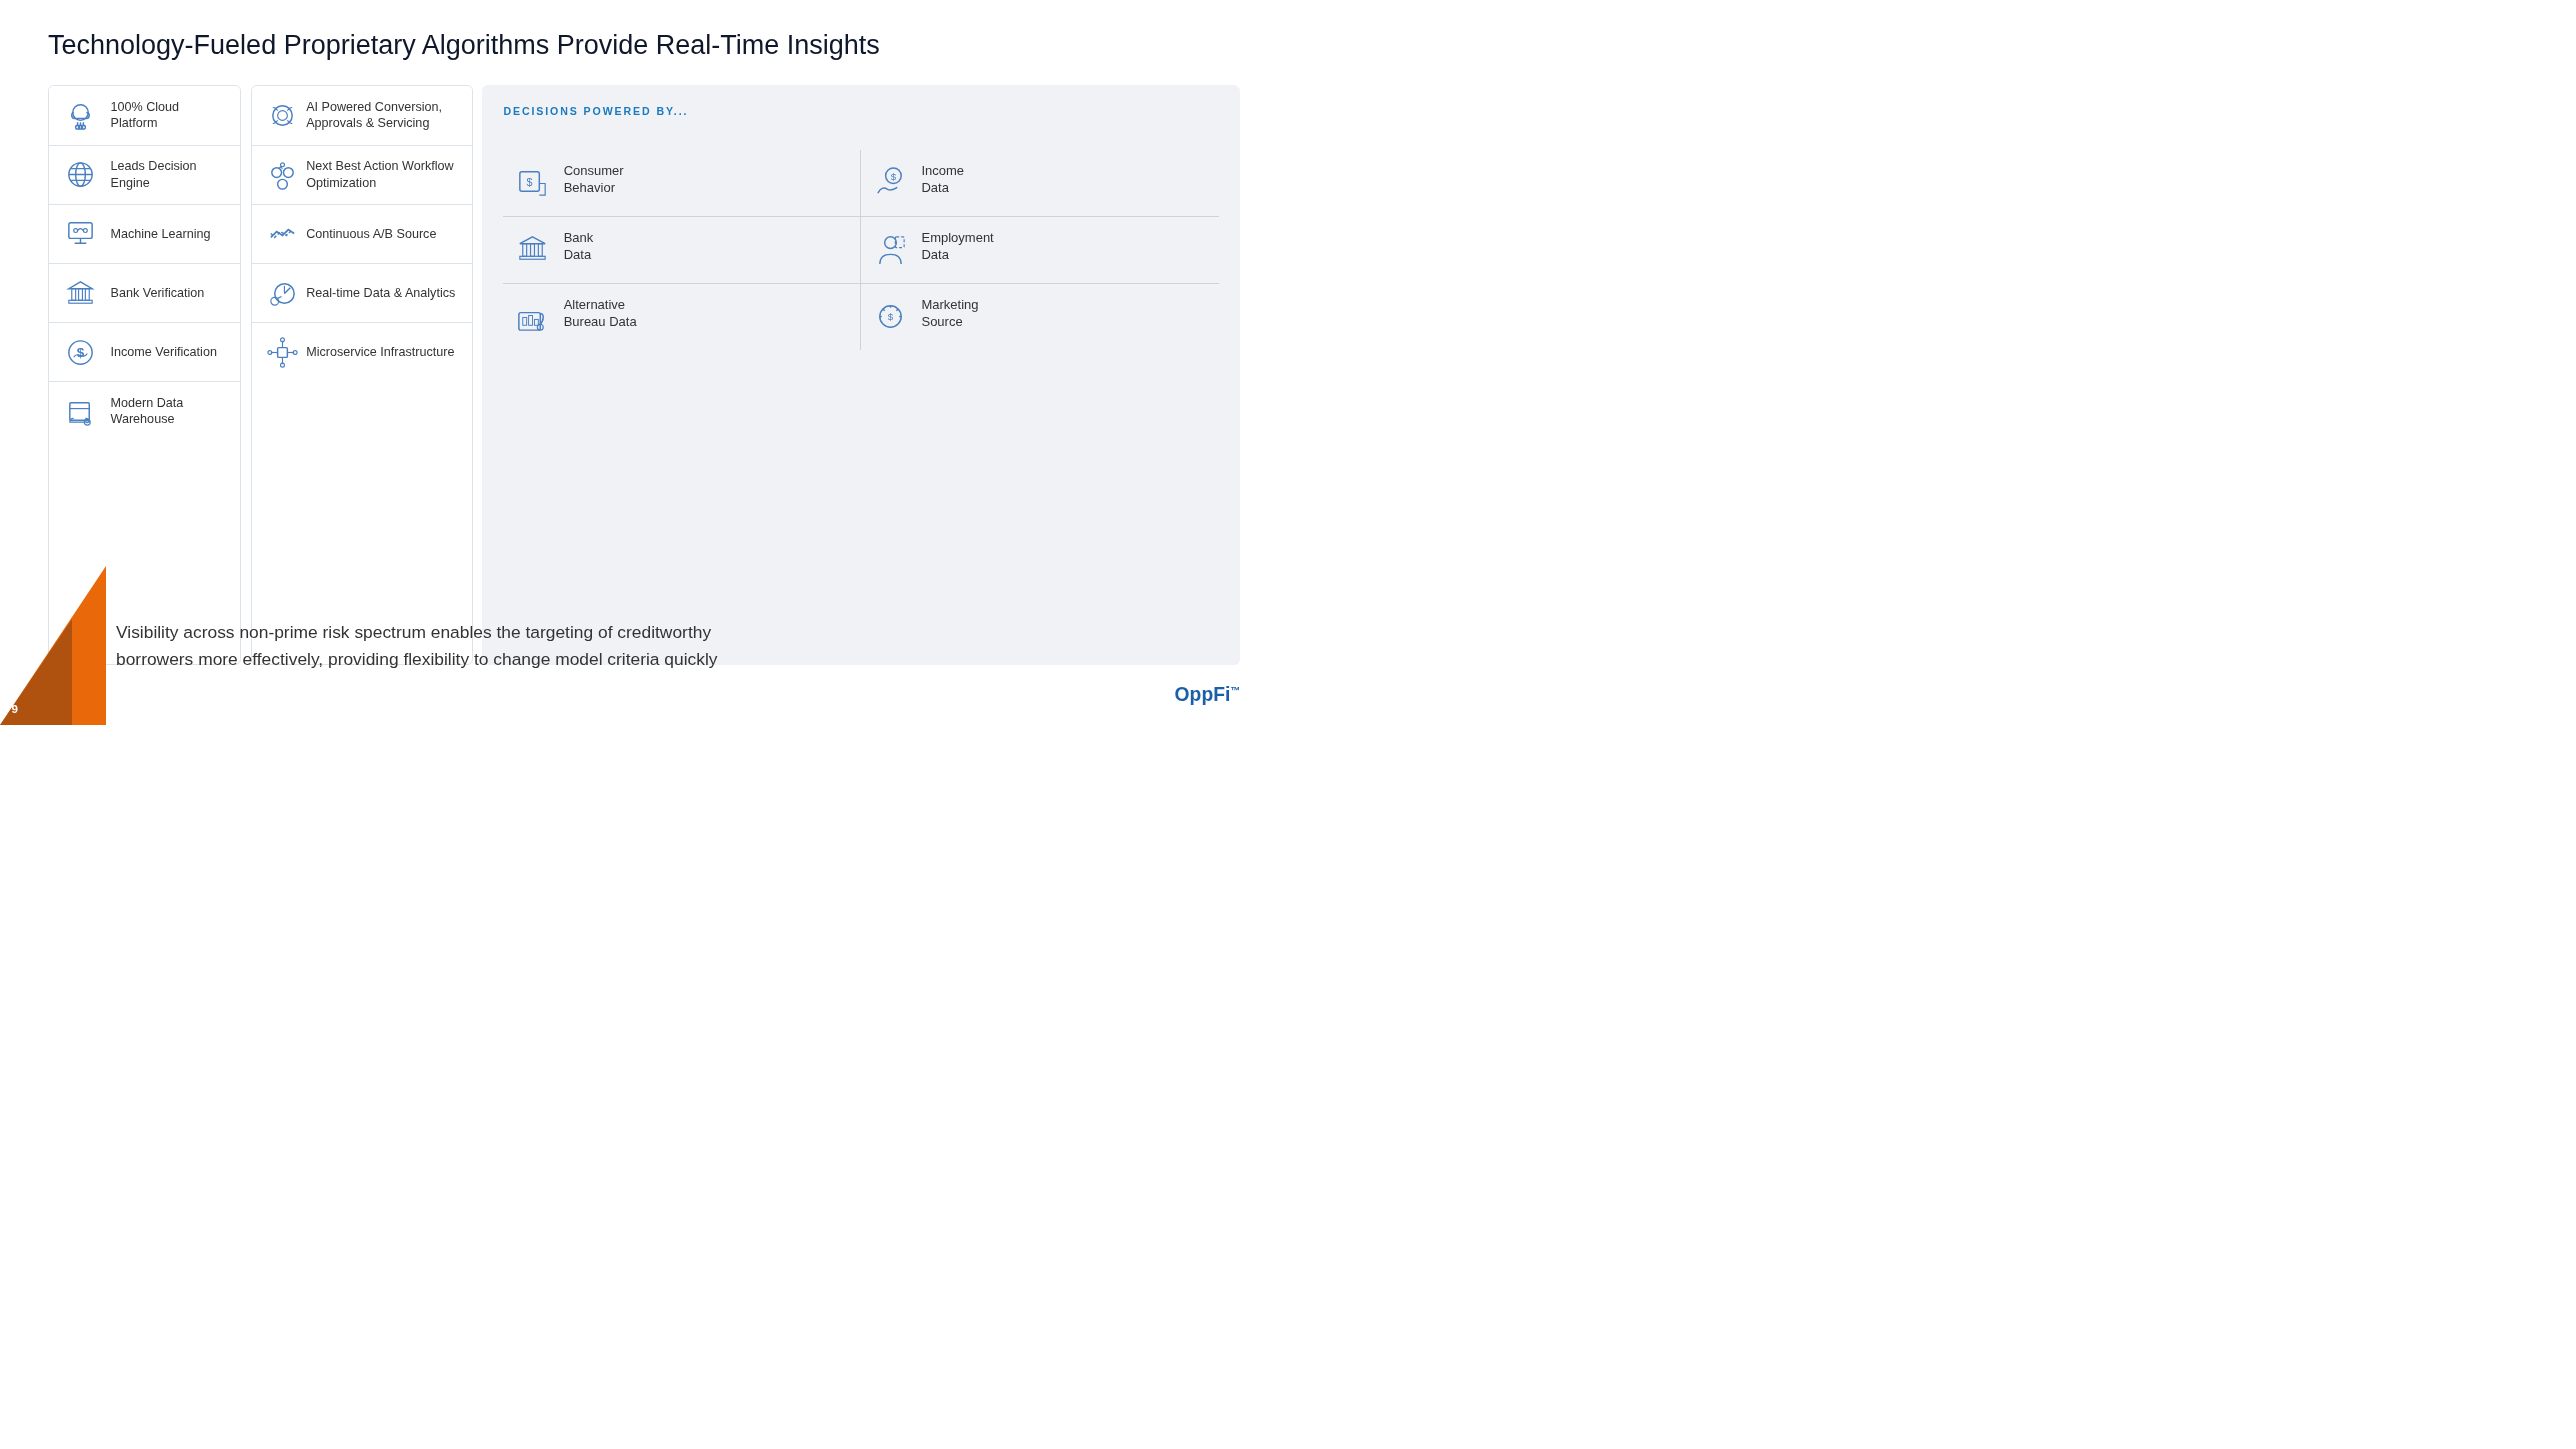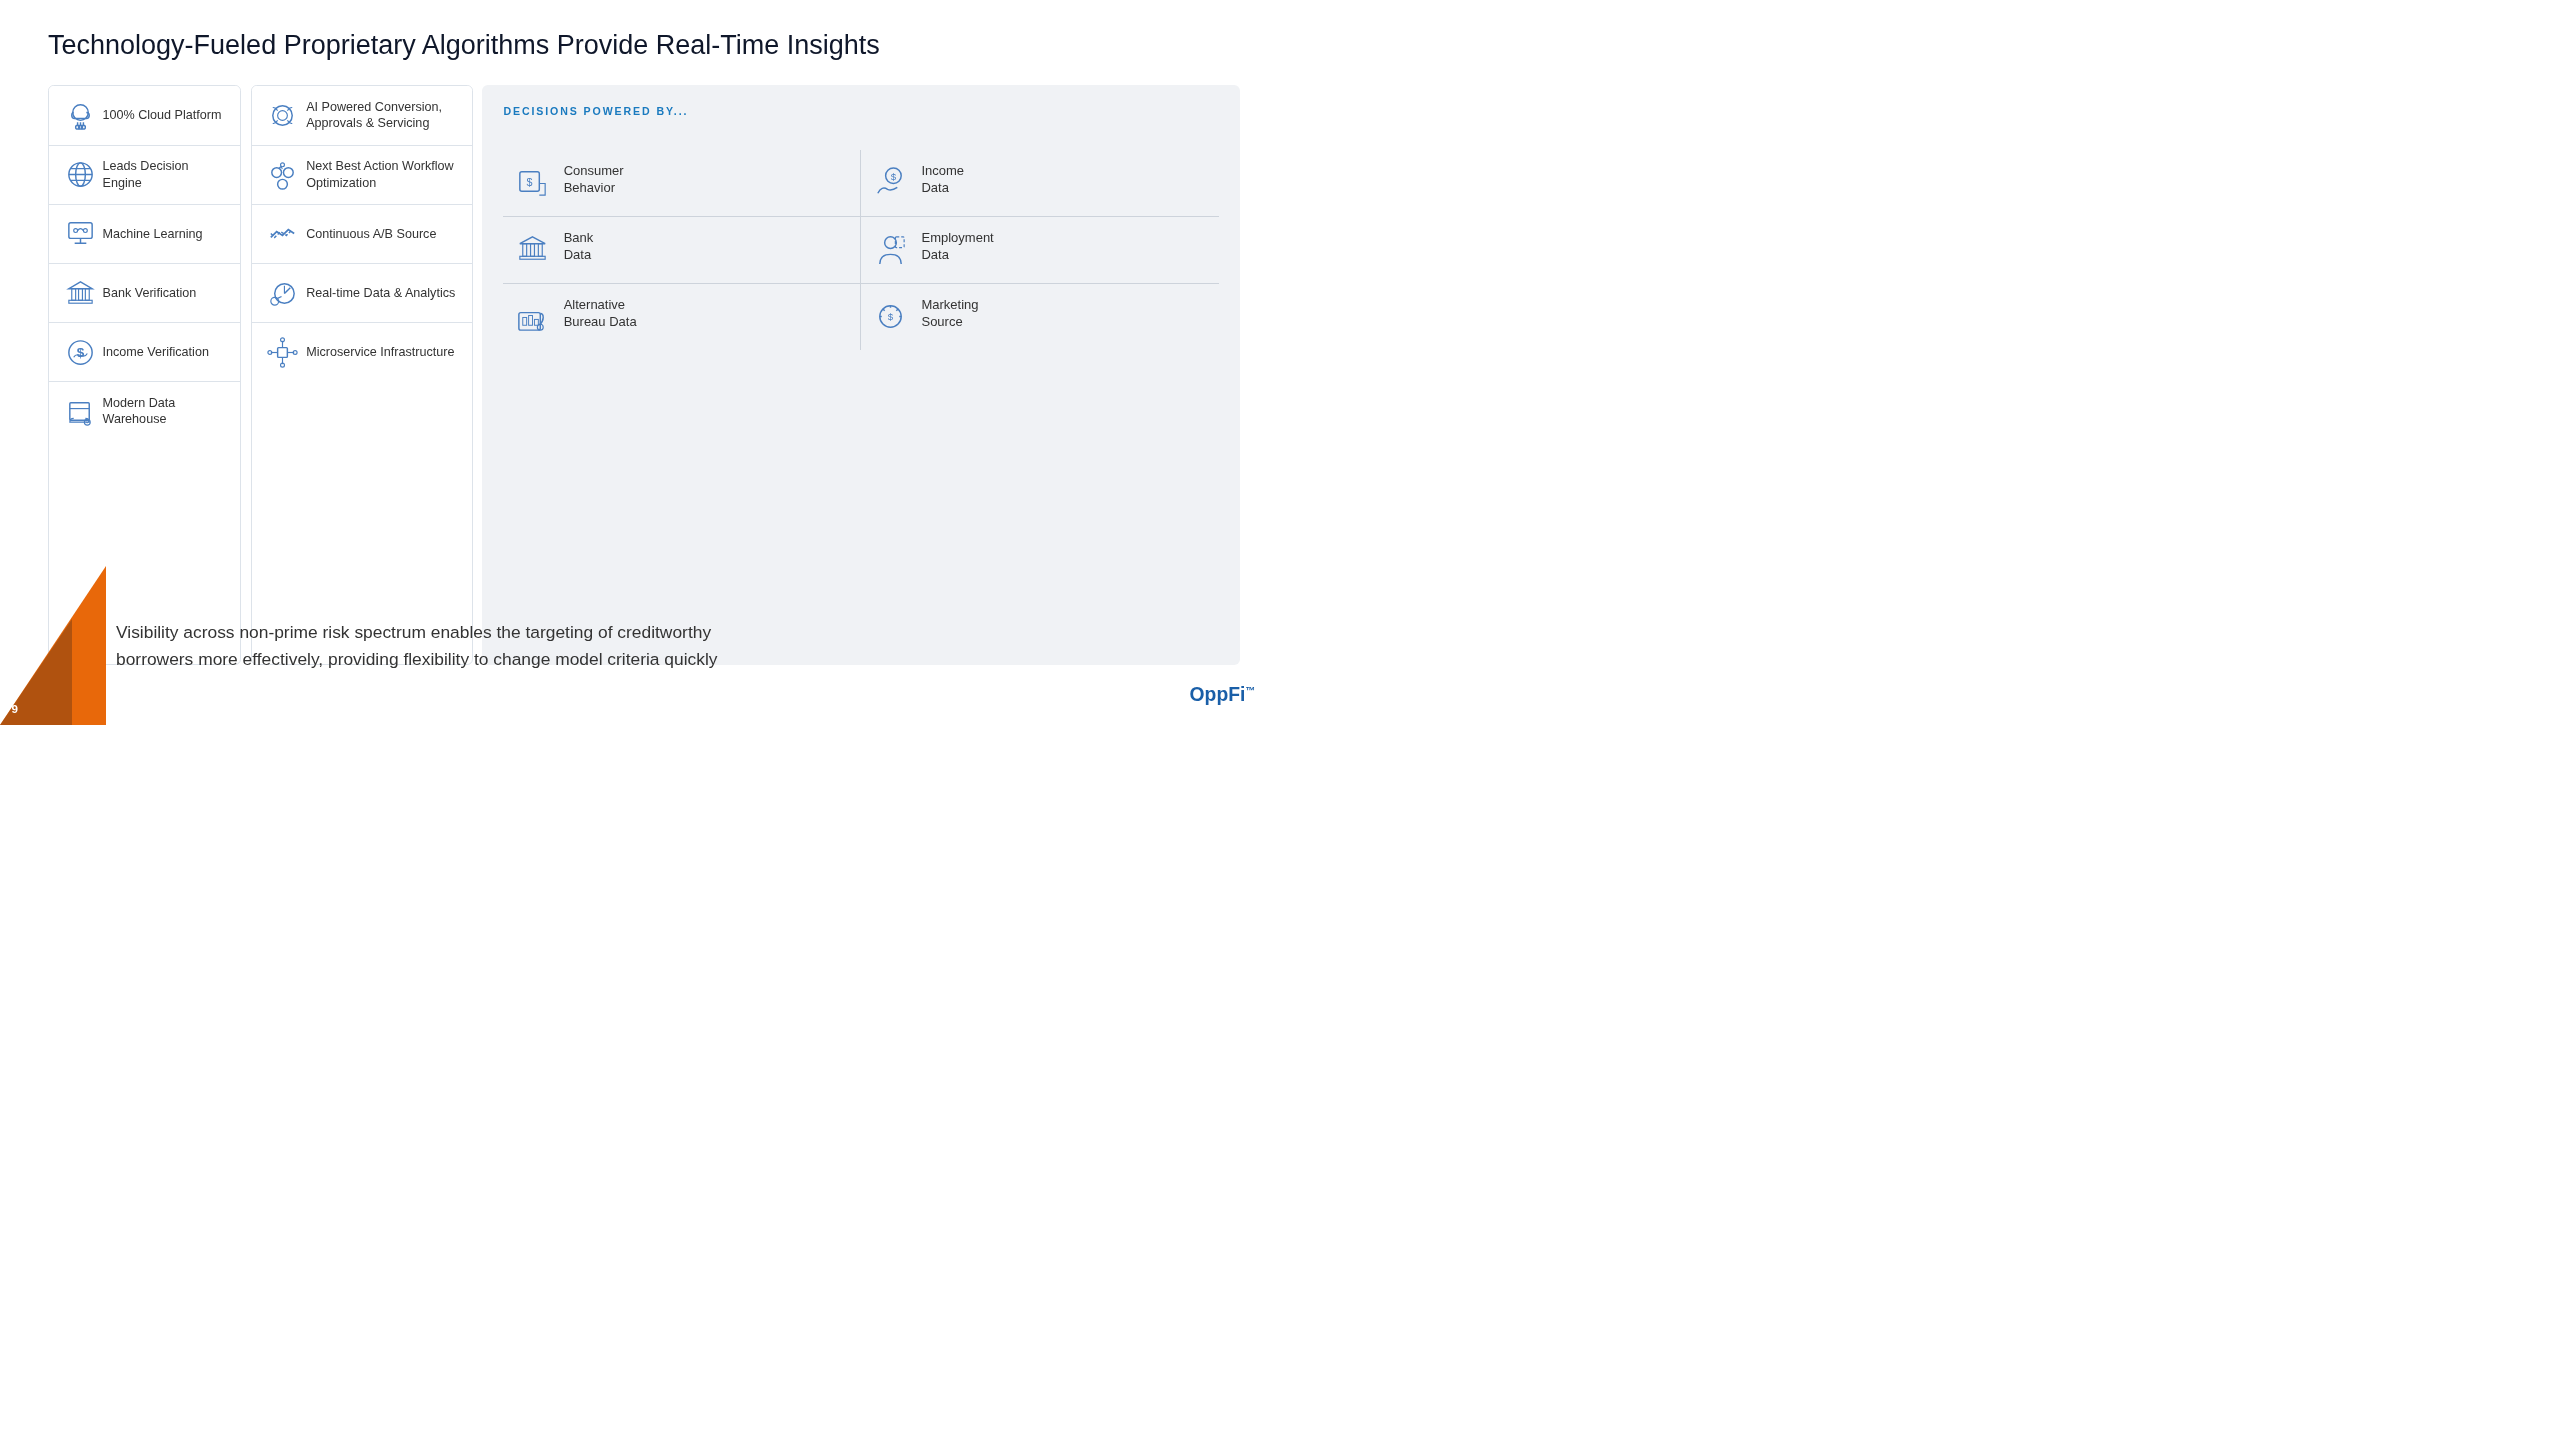--- a/index.html
+++ b/index.html
@@ -40,21 +40,21 @@
       flex-direction: column;
       gap: 0;
       border: 1px solid #dde3ea;
       border-radius: 5.8px;
       overflow: hidden;
     }
 
     .left-item {
       display: flex;
       align-items: center;
-      gap: 5px;
+      gap: 13px;
       padding: 11.6px 13.5px;
       border-bottom: 1px solid #dde3ea;
       background: #fff;
     }
     .left-item:last-child { border-bottom: none; }
 
     .left-item .icon-wrap {
       width: 35px;
       height: 35px;
       display: flex;
@@ -213,21 +213,21 @@
       font-size: 17.4px;
       color: #333;
       line-height: 1.5;
       flex: 1;
       padding-right: 19.3px;
     }
 
     .oppfi-logo {
       position: absolute;
       bottom: 19.3px;
-      right: 33px;
+      right: 48px;
       color: #1a5fa8;
       font-size: 19.3px;
       font-weight: 700;
     }
 
     
     svg { display: block; }
 
   </style>
 </head>

